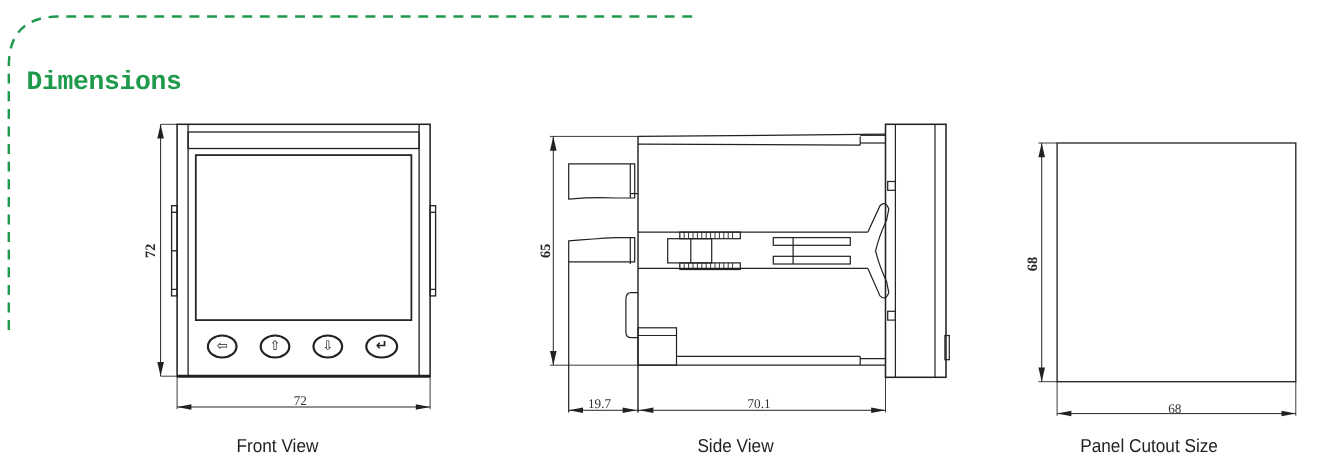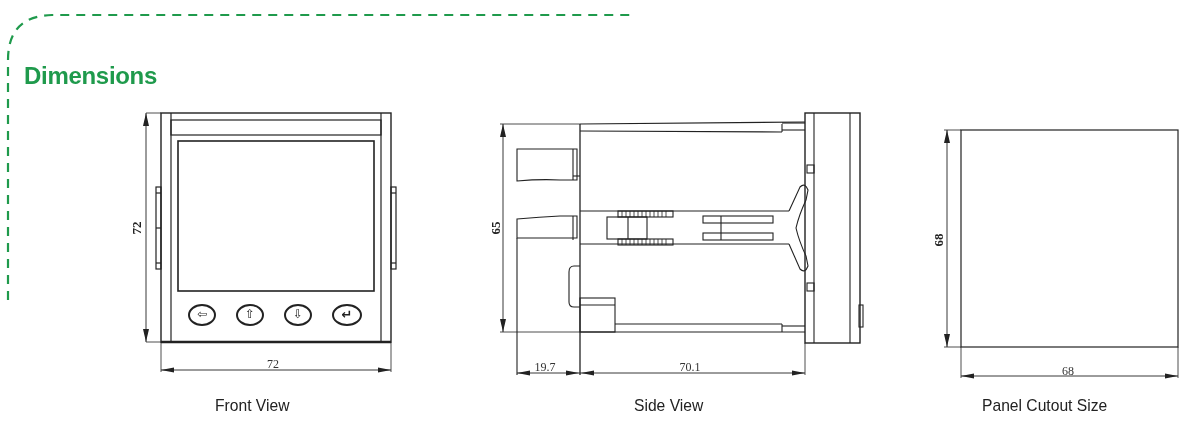--- a/index.html
+++ b/index.html
@@ -1,18 +1,18 @@
 <!DOCTYPE html>
 <html><head>
   <meta charset="utf-8">
   <style>
     html, body { margin: 0; padding: 0; background: #ffffff; }
     body { width: 1200px; height: 433px; position: relative; overflow: hidden; font-family: "Liberation Sans", sans-serif; }
     .frame-border { position: absolute; left: 0; top: 0; }
-    .section-title { position: absolute; left: 24px; top: 62px; font-family: Liberation Sans, sans-serif; font-weight: bold; font-size: 24px; color: #1f9a4c; letter-spacing: -0.3px; }
+    .section-title { position: absolute; left: 24px; top: 62px; font-family: Liberation Mono, monospace; font-weight: bold; font-size: 24px; color: #1f9a4c; letter-spacing: -0.3px; }
     .drawing { position: absolute; left: 0; top: 0; }
     .caption { position: absolute; top: 396px; font-family: "Liberation Sans", sans-serif; font-size: 17px; color: #222; transform: scaleX(0.92); transform-origin: left top; }
     .dim-text { font-family: "Liberation Serif", serif; font-size: 12px; fill: #333; }
     .dim-text-bold { font-family: "Liberation Serif", serif; font-size: 13px; font-weight: bold; fill: #222; }
   </style>
 </head>
 <body>
 
 <svg class="frame-border" width="1200" height="433" viewBox="0 0 1200 433">
   <path d="M8,300 L8,60 Q8,16 52,15 L630,15" fill="none" stroke="#1f9a4c" stroke-width="2.2" stroke-dasharray="9,7"></path>

